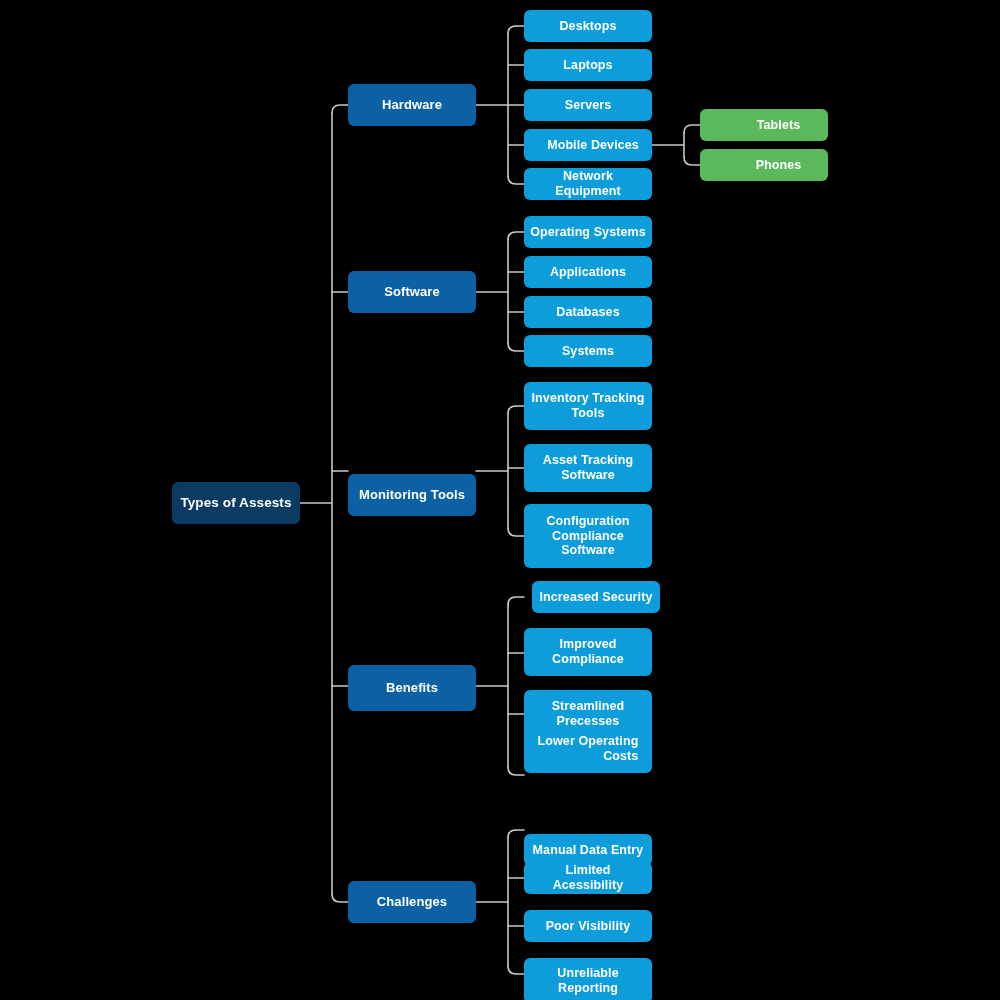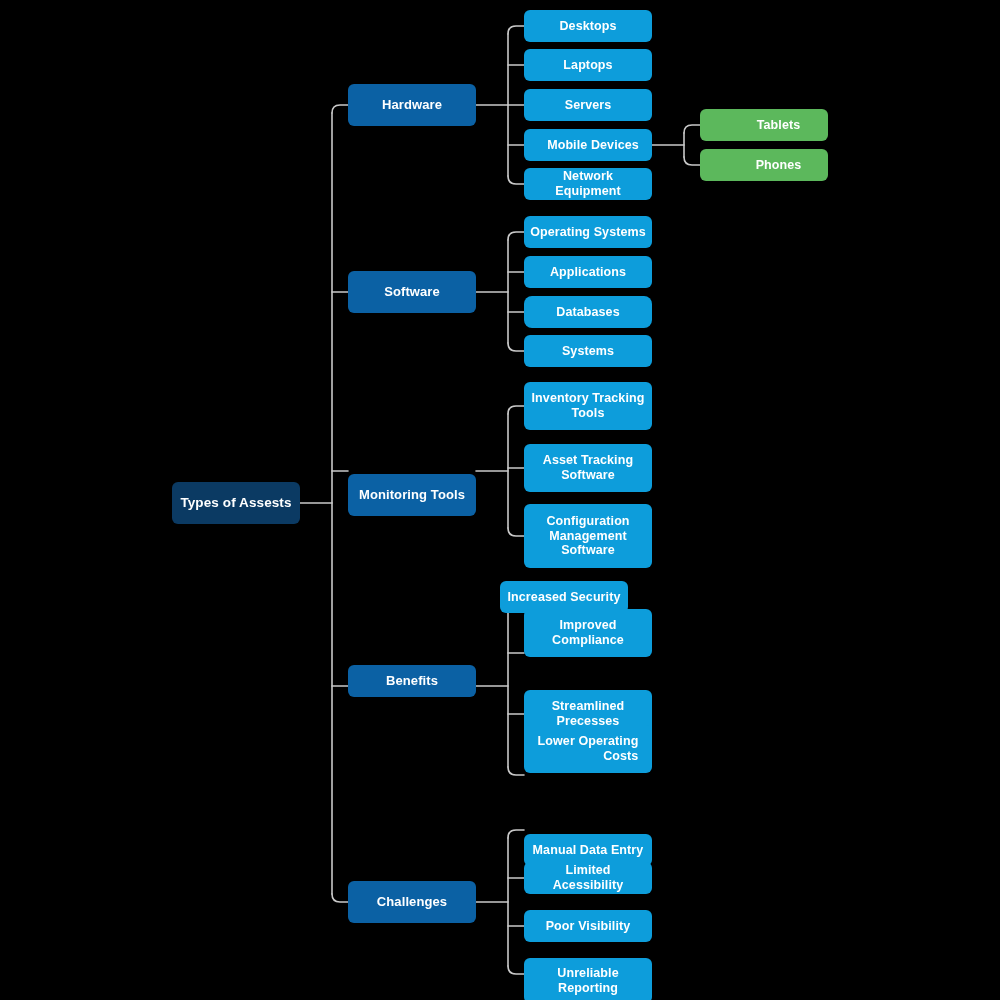--- a/index.html
+++ b/index.html
@@ -116,33 +116,33 @@
       <div class="node level3" style="left: 524px; top: 10px; width: 128px; height: 32px;">Desktops</div>
       <div class="node level3" style="left: 524px; top: 49px; width: 128px; height: 32px;">Laptops</div>
       <div class="node level3" style="left: 524px; top: 89px; width: 128px; height: 32px;">Servers</div>
       <div class="node level3" style="left: 524px; top: 129px; width: 128px; height: 32px; padding-left: 16px;">Mobile Devices</div>
       <div class="node level4" style="left: 700px; top: 109px; width: 128px; height: 32px;">Tablets</div>
       <div class="node level4" style="left: 700px; top: 149px; width: 128px; height: 32px;">Phones</div>
       <div class="node level3" style="left: 524px; top: 168px; width: 128px; height: 32px;">Network Equipment</div>
       <div class="node level2" style="left: 348px; top: 271px; width: 128px; height: 42px;">Software</div>
       <div class="node level3" style="left: 524px; top: 216px; width: 128px; height: 32px;">Operating Systems</div>
       <div class="node level3" style="left: 524px; top: 256px; width: 128px; height: 32px;">Applications</div>
-      <div class="node level3" style="left: 524px; top: 296px; width: 128px; height: 32px; border-radius: 8px;">Databases</div>
+      <div class="node level3" style="left: 524px; top: 296px; width: 128px; height: 32px;">Databases</div>
       <div class="node level3" style="left: 524px; top: 335px; width: 128px; height: 32px;">Systems</div>
       <div class="node level2" style="left: 348px; top: 474px; width: 128px; height: 42px;">Monitoring Tools</div>
       <div class="node level3" style="left: 524px; top: 382px; width: 128px; height: 48px;">Inventory Tracking
 Tools</div>
       <div class="node level3" style="left: 524px; top: 444px; width: 128px; height: 48px;">Asset Tracking
 Software</div>
       <div class="node level3" style="left: 524px; top: 504px; width: 128px; height: 64px;">Configuration
-Management
+Compliance
 Software</div>
-      <div class="node level2" style="left: 348px; top: 665px; width: 128px; height: 32px;">Benefits</div>
-      <div class="node level3" style="left: 500px; top: 581px; width: 128px; height: 32px;">Increased Security</div>
-      <div class="node level3" style="left: 524px; top: 609px; width: 128px; height: 48px;">Improved
+      <div class="node level2" style="left: 348px; top: 665px; width: 128px; height: 46px;">Benefits</div>
+      <div class="node level3" style="left: 532px; top: 581px; width: 128px; height: 32px;">Increased Security</div>
+      <div class="node level3" style="left: 524px; top: 628px; width: 128px; height: 48px;">Improved
 Compliance</div>
       <div class="node level3" style="left: 524px; top: 690px; width: 128px; height: 48px;">Streamlined
 Precesses</div>
       <div class="node level3" style="left: 524px; top: 725px; width: 128px; height: 48px; text-align: right;">Lower Operating
 Costs</div>
       <div class="node level2" style="left: 348px; top: 881px; width: 128px; height: 42px;">Challenges</div>
       <div class="node level3" style="left: 524px; top: 814px; width: 128px; height: 32px; margin-top: 20px;">Manual Data Entry</div>
       <div class="node level3" style="left: 524px; top: 862px; width: 128px; height: 32px;">Limited Acessibility</div>
       <div class="node level3" style="left: 524px; top: 910px; width: 128px; height: 32px;">Poor Visibility</div>
       <div class="node level3" style="left: 524px; top: 958px; width: 128px; height: 45px;">Unreliable Reporting</div>

